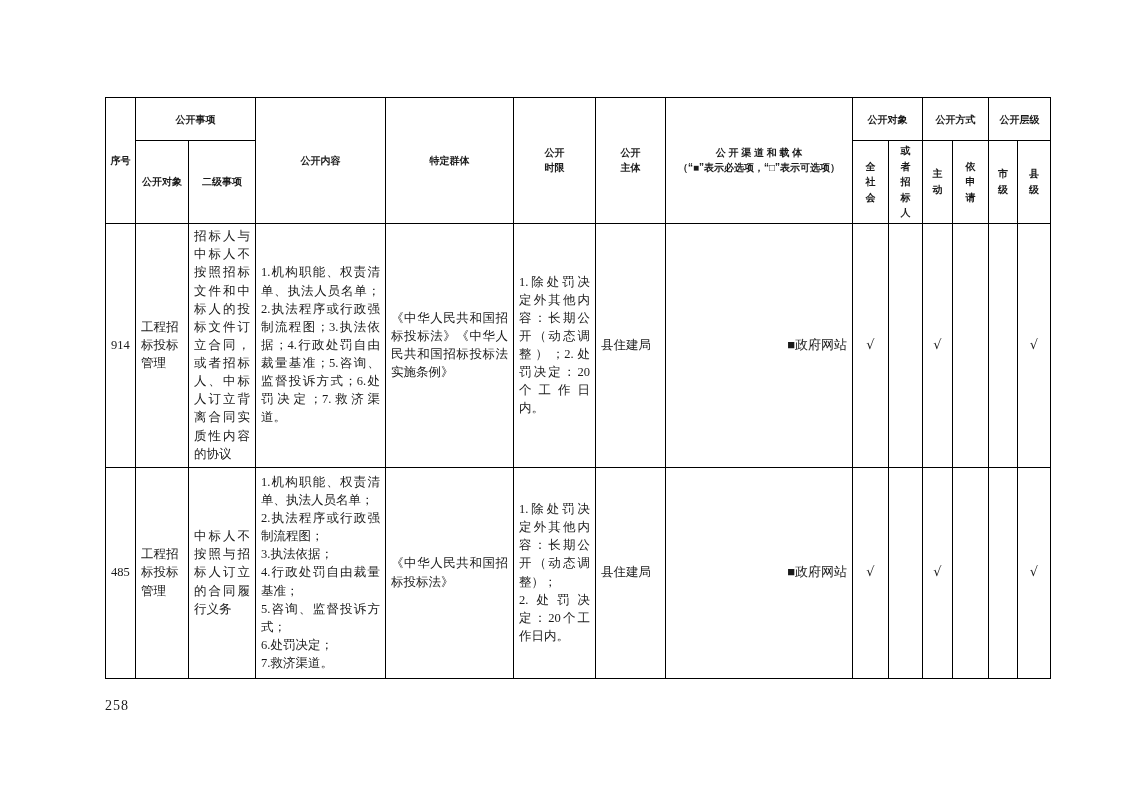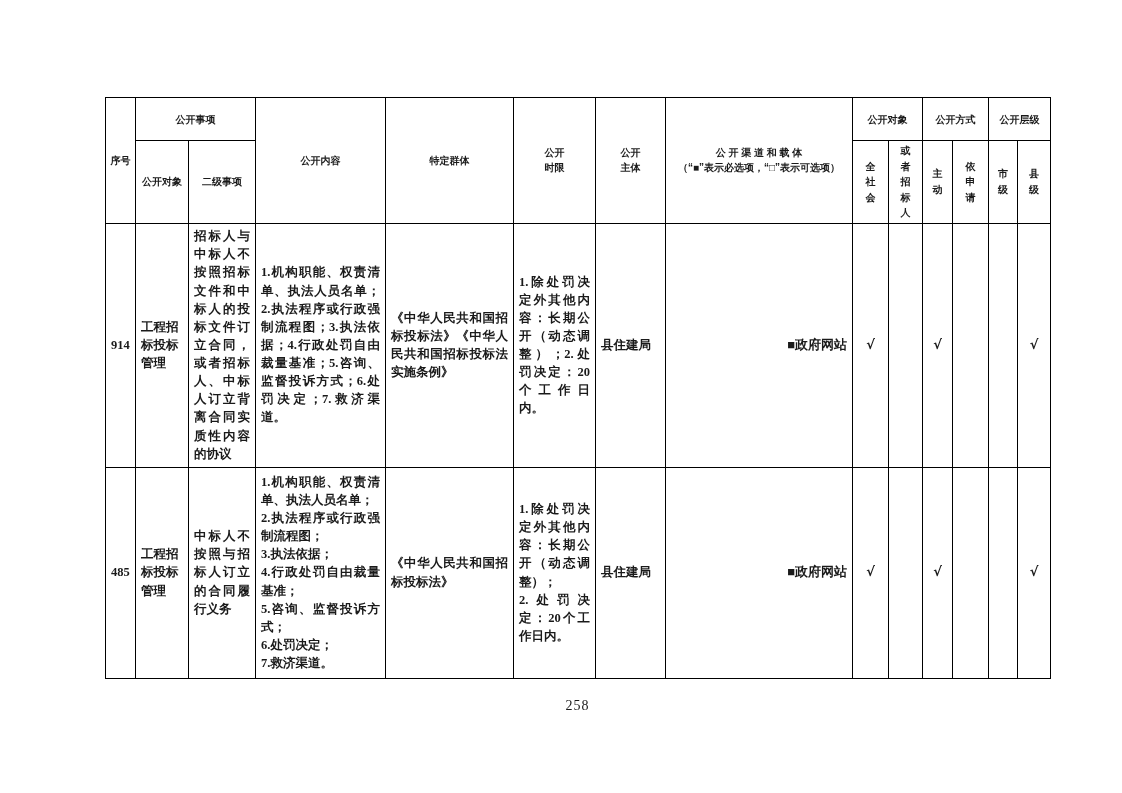--- a/index.html
+++ b/index.html
@@ -14,21 +14,21 @@
   .page { position: absolute; left: 0; top: 0; width: 1122px; height: 793px; background: #fff; }
   .doc-table-wrap { position: absolute; left: 105px; top: 97px; width: 945px; }
   table.doc {
     border-collapse: collapse;
     table-layout: fixed;
     width: 945px;
   }
   table.doc td, table.doc th {
     border: 1px solid #000;
     vertical-align: middle;
-    font-weight: bold;
+    font-weight: normal;
     overflow: hidden;
   }
   
   table.doc th {
     font-family: "Liberation Sans", "DejaVu Sans", sans-serif;
     font-weight: bold;
     font-size: 10px;
     line-height: 1.5;
     text-align: center;
     padding: 2px 4px;
@@ -42,21 +42,21 @@
   td.just { text-align: justify; text-justify: inter-ideograph; }
   td.prelines { white-space: pre-line; }
   td.chan { text-align: right; padding-left: 7px; font-size: 13px; }
   td.mark { text-align: center; font-size: 13px; font-family: "DejaVu Sans", sans-serif; }
   tr.hr1 { height: 43px; }
   tr.hr2 { height: 73px; }
   tr.r484 { height: 244px; }
   tr.r485 { height: 211px; }
   .page-number {
     position: absolute; left: 105px; top: 698px; width: 945px;
-    text-align: center; font-size: 14px; letter-spacing: 1px;
+    text-align: left; font-size: 14px; letter-spacing: 1px;
   }
 </style>
 </head>
 <body>
 
 <div class="page">
   <div class="doc-table-wrap">
     <table class="doc">
       <colgroup>
         <col style="width:30px">

